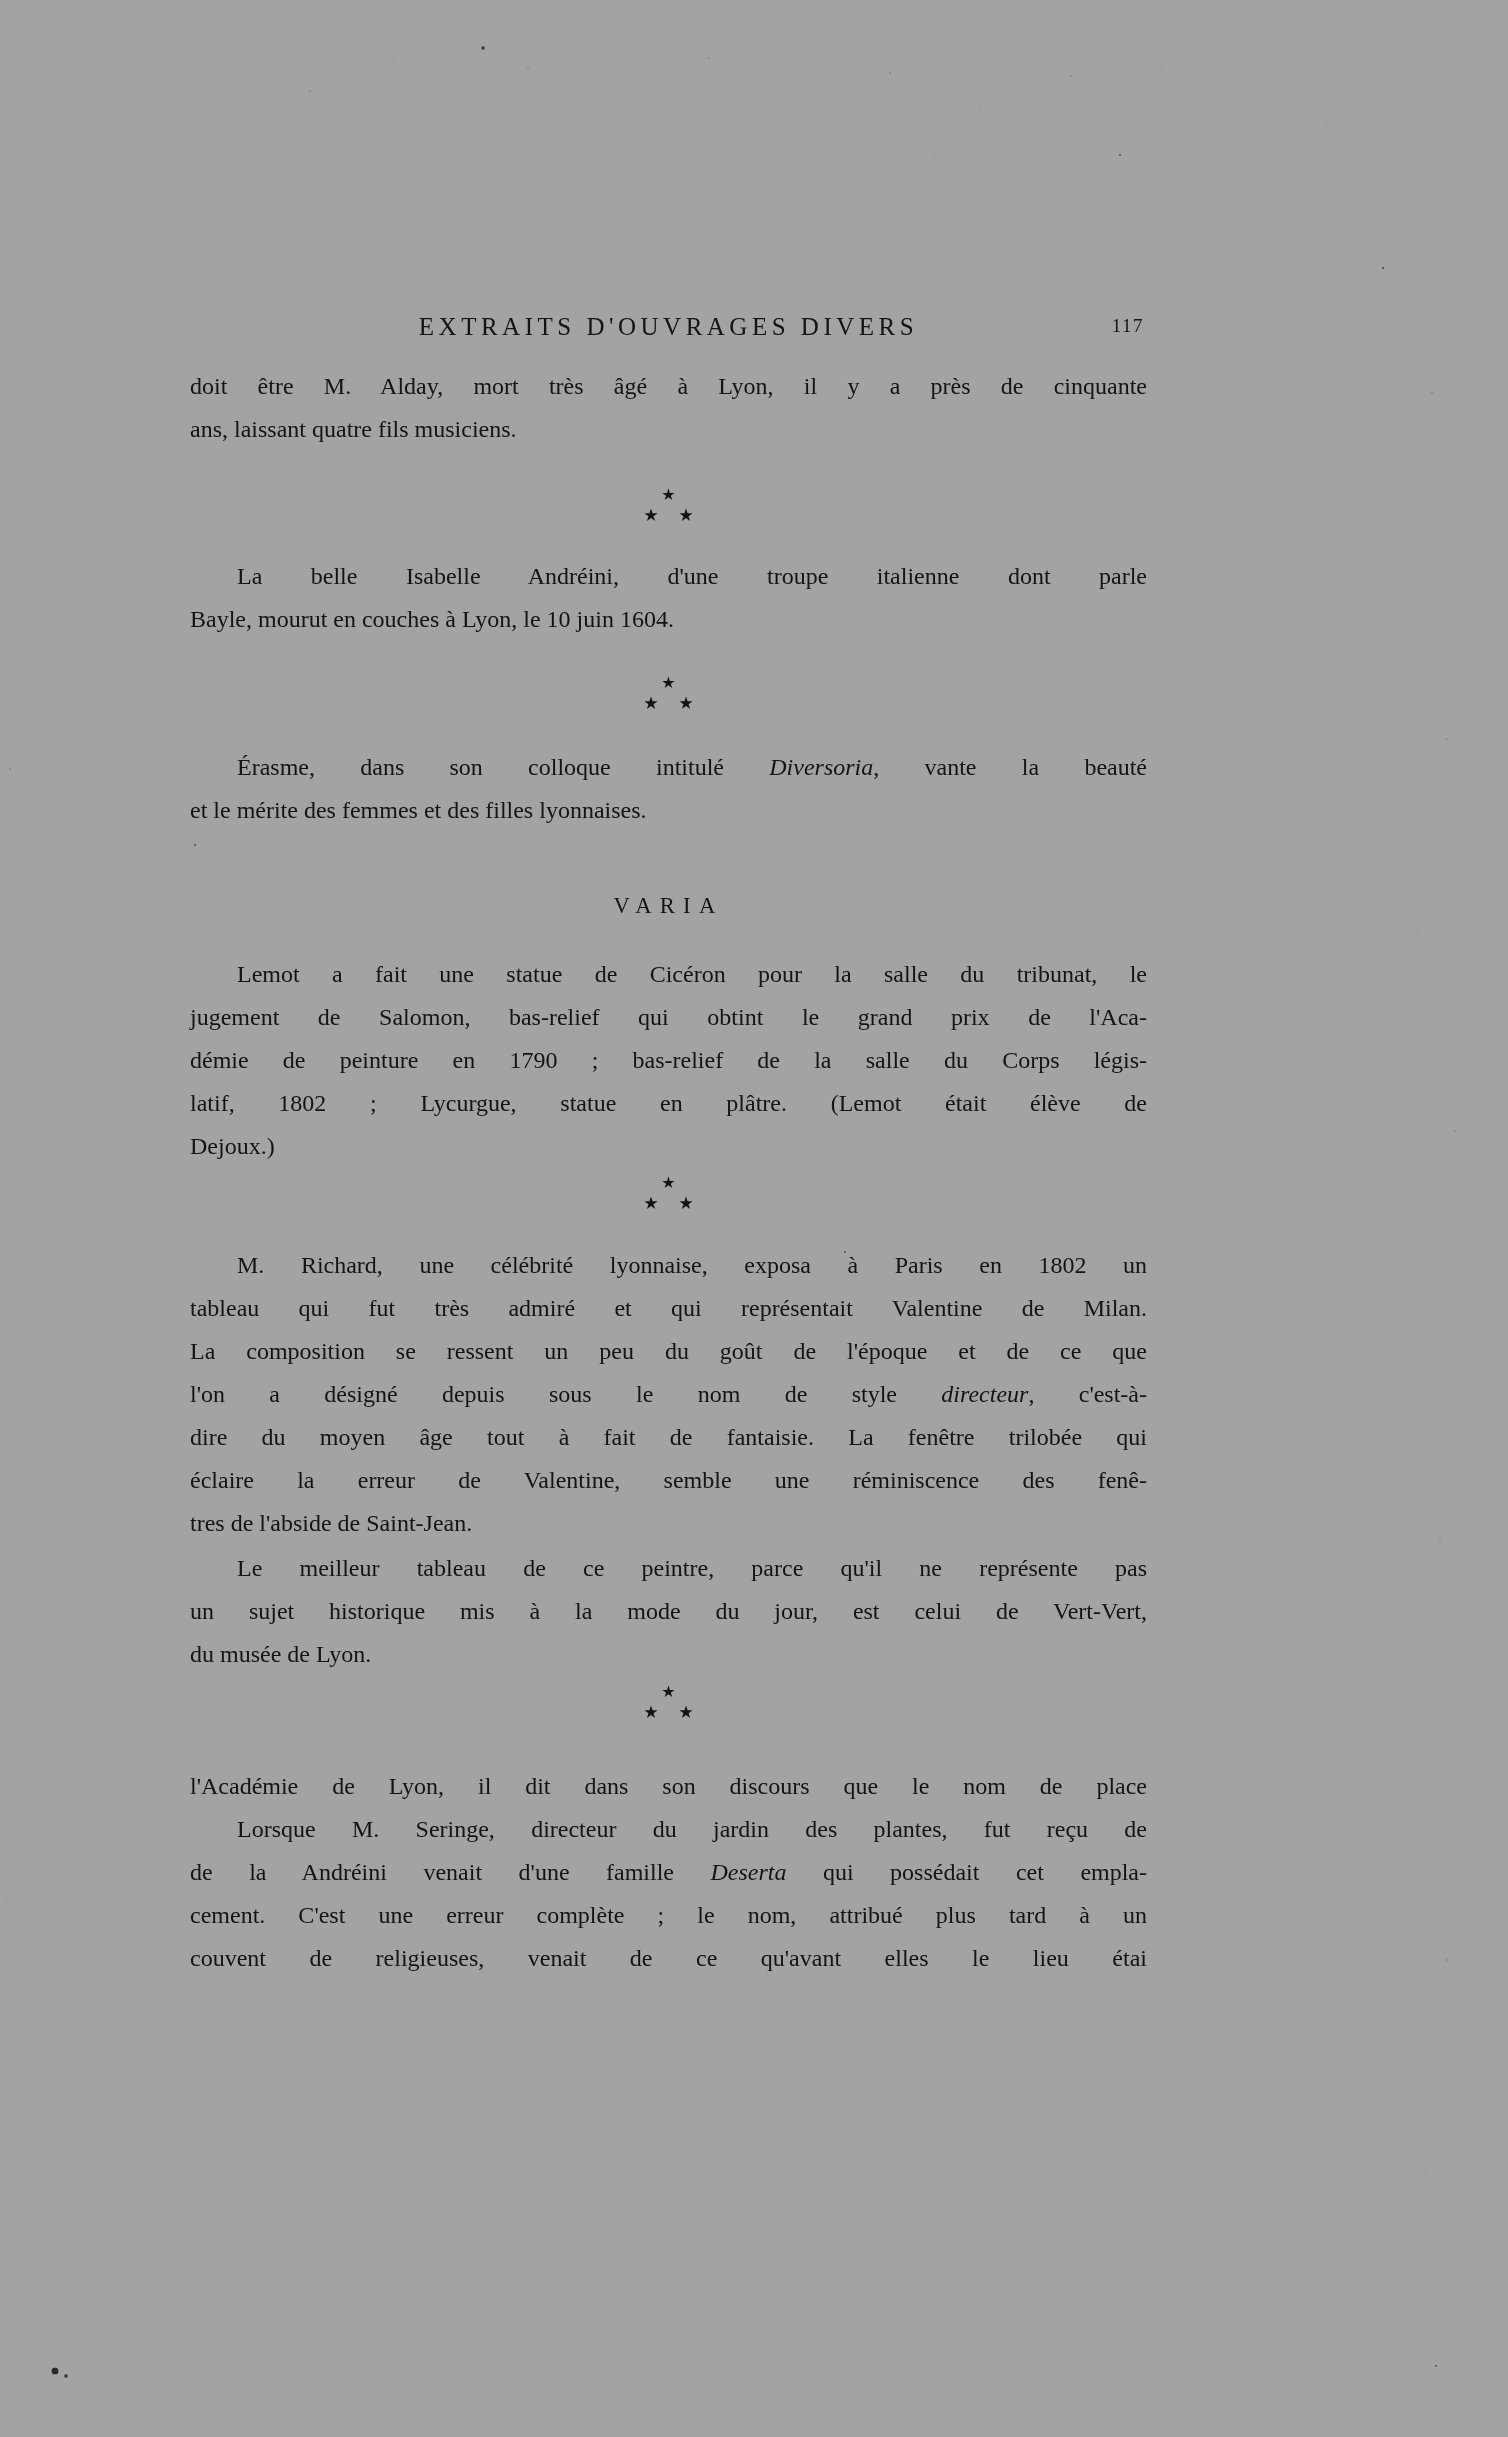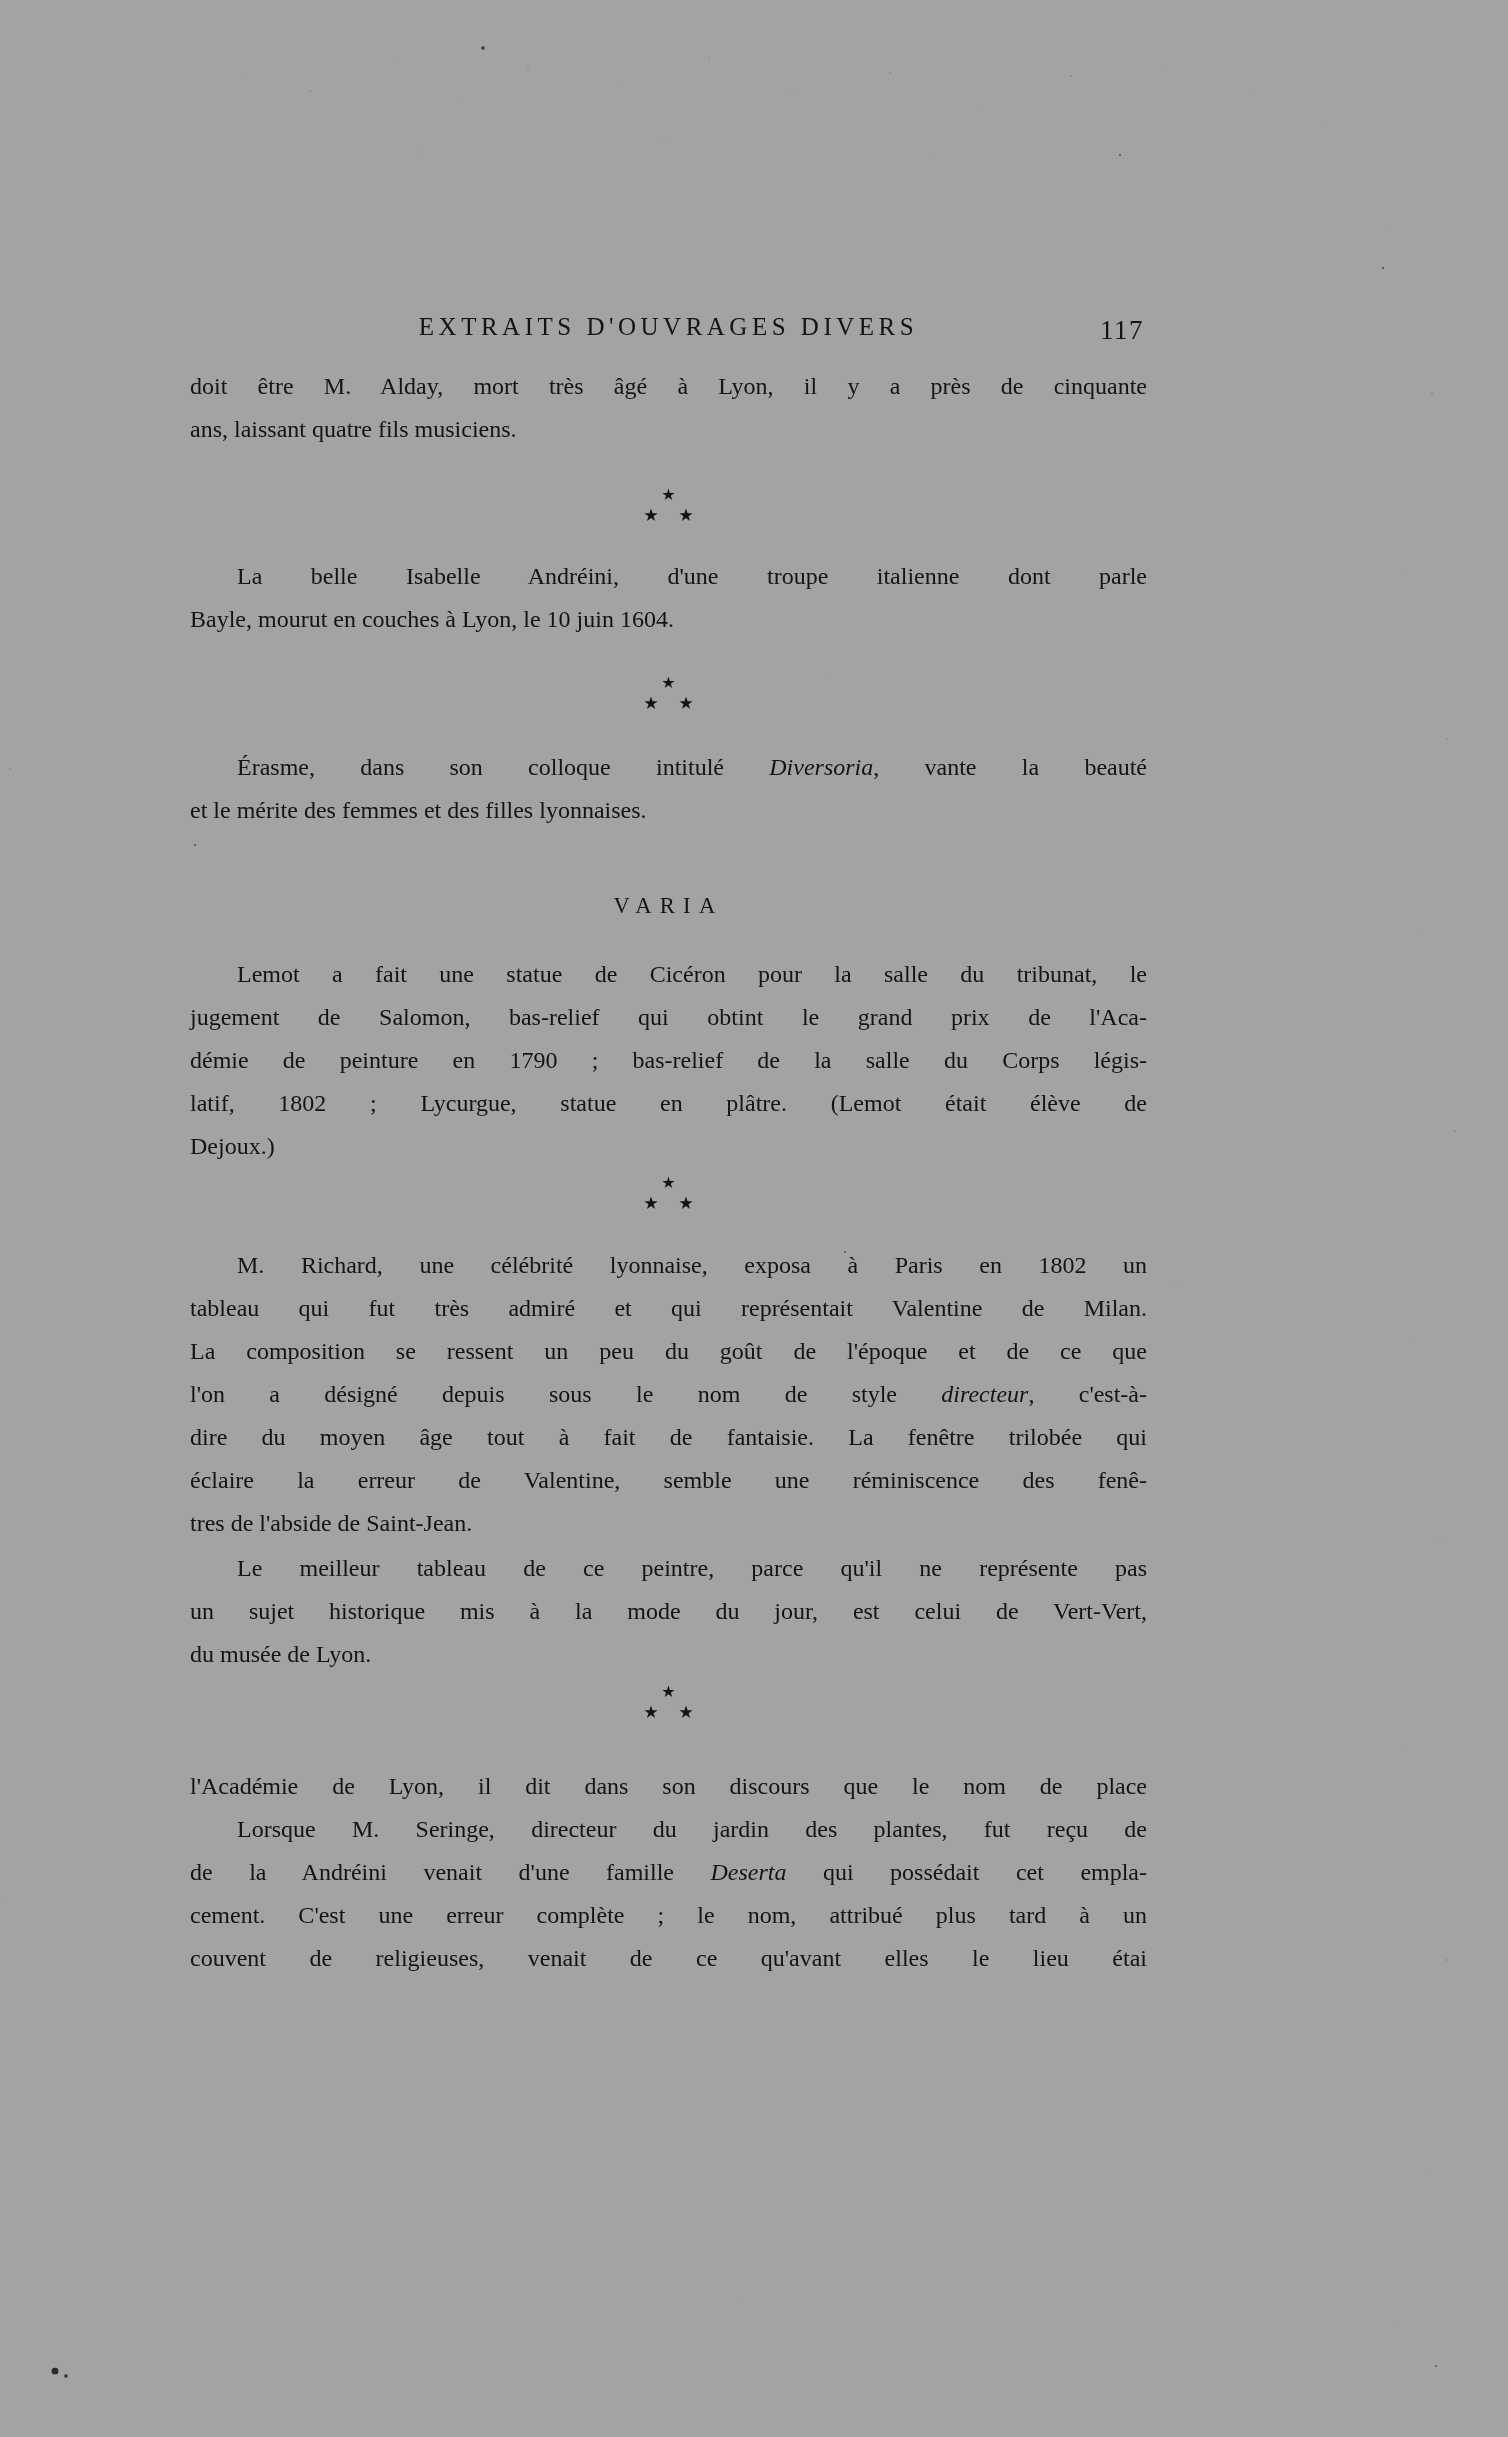--- a/index.html
+++ b/index.html
@@ -8,21 +8,21 @@
     background:#ffffff;
     font-family:"Liberation Serif", serif;
     color:#141414;
     overflow:hidden;
     position:relative;
   }
   .sheet{position:absolute;inset:0;background:#a3a3a3;}
   
   .header{position:absolute;left:190px;width:957px;top:313px;height:35px;}
   .htitle{text-align:center;font-size:25px;letter-spacing:4.5px;}
-  .hnum{position:absolute;right:3px;top:1.5px;font-size:27px;letter-spacing:1.5px;}
+  .hnum{position:absolute;right:3px;top:1.5px;font-size:19px;letter-spacing:1.5px;}
   
   .para{position:absolute;left:190px;width:957px;font-size:24px;line-height:43px;}
   .line{height:43px;overflow:visible;}
   .jfull{text-align:justify;text-align-last:justify;}
   .indented{text-indent:47px;}
   em{font-style:italic;}
   
   .varia{position:absolute;left:190px;width:957px;top:893px;text-align:center;
          font-size:22.6px;letter-spacing:8.3px;}
   

